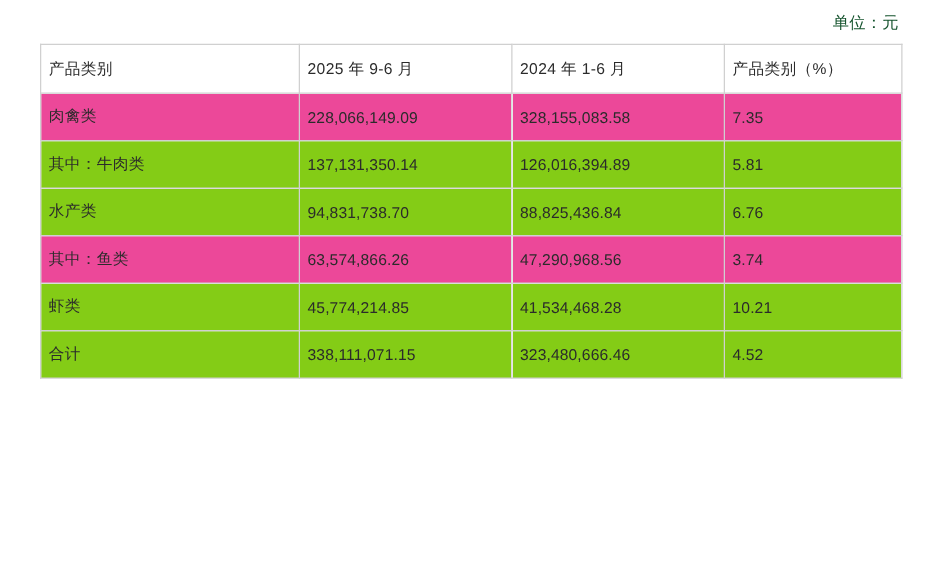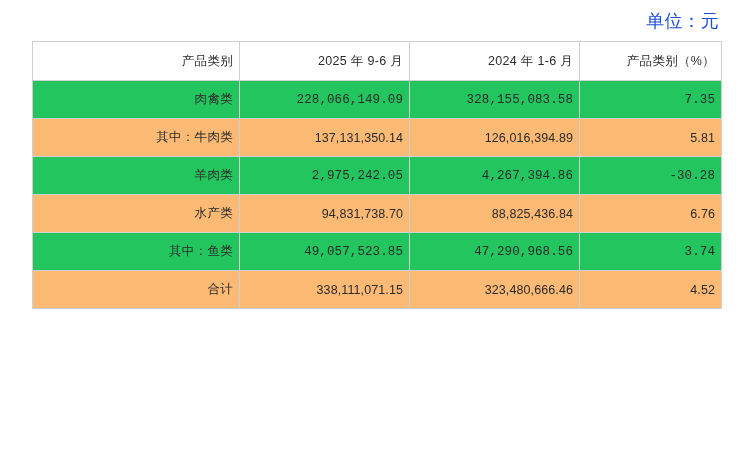--- a/index.html
+++ b/index.html
@@ -16,58 +16,57 @@
   }
   .page {
     position: relative;
     width: 753px;
     height: 456px;
     box-sizing: border-box;
     padding: 0 32px;
   }
   .unit-line {
     text-align: right;
-    font-size: 18px;
-    color: #1d4ed8;
+    font-size: 13px;
+    color: #14532d;
     padding: 9px 2px 8px 0;
     letter-spacing: 0.2px;
   }
   table.report {
     width: 689px;
     border-collapse: collapse;
     table-layout: fixed;
     font-size: 12.5px;
   }
   table.report col.c1 { width: 207px; }
   table.report col.c2 { width: 170px; }
   table.report col.c3 { width: 170px; }
   table.report col.c4 { width: 142px; }
 
   table.report th, table.report td {
     border: 1px solid #d0d0d0;
     height: 37px;
     padding: 0 6px;
-    text-align: right;
+    text-align: left;
     vertical-align: middle;
     font-weight: normal;
     color: #2b2b2b;
     white-space: nowrap;
     overflow: hidden;
   }
   table.report thead th {
     height: 38px;
     font-size: 12.5px;
     letter-spacing: 0.3px;
   }
   tr.shaded td {
-    background: #22c55e;
-    font-family: Liberation Mono, monospace;
+    background: #ec4899;
   }
   tr.plain td {
-    background: #fdba74;
+    background: #84cc16;
   }
   td.label {
     letter-spacing: 0.3px;
   }
   
   td.lvl0 { text-align: center; }
   td.lvl1 { text-align: center; }
   td.lvl2 { text-align: center; padding-left: 58px; }
   td.num {
     letter-spacing: 0.1px;
@@ -101,37 +100,37 @@
           <td class="num">228,066,149.09</td>
           <td class="num">328,155,083.58</td>
           <td class="num">7.35</td>
         </tr>
         <tr class="plain">
           <td class="label lvl1">其中：牛肉类</td>
           <td class="num">137,131,350.14</td>
           <td class="num">126,016,394.89</td>
           <td class="num">5.81</td>
         </tr>
-        <tr class="shaded">
-          <td class="label lvl2">羊肉类</td>
-          <td class="num">2,975,242.05</td>
-          <td class="num">4,267,394.86</td>
-          <td class="num">-30.28</td>
-        </tr>
         <tr class="plain">
           <td class="label lvl0">水产类</td>
           <td class="num">94,831,738.70</td>
           <td class="num">88,825,436.84</td>
           <td class="num">6.76</td>
         </tr>
         <tr class="shaded">
           <td class="label lvl1">其中：鱼类</td>
-          <td class="num">49,057,523.85</td>
+          <td class="num">63,574,866.26</td>
           <td class="num">47,290,968.56</td>
           <td class="num">3.74</td>
+        </tr>
+        <tr class="plain">
+          <td class="label lvl2">虾类</td>
+          <td class="num">45,774,214.85</td>
+          <td class="num">41,534,468.28</td>
+          <td class="num">10.21</td>
         </tr>
         <tr class="plain">
           <td class="label lvl0">合计</td>
           <td class="num">338,111,071.15</td>
           <td class="num">323,480,666.46</td>
           <td class="num">4.52</td>
         </tr>
       </tbody>
   </table>
 

